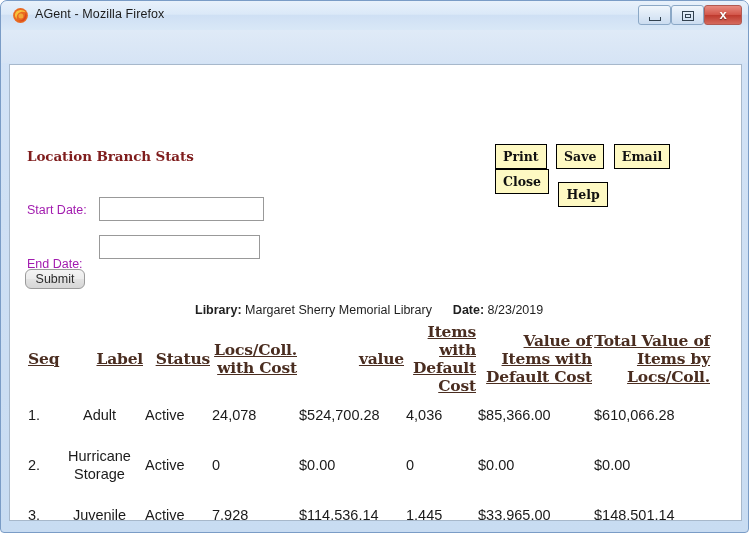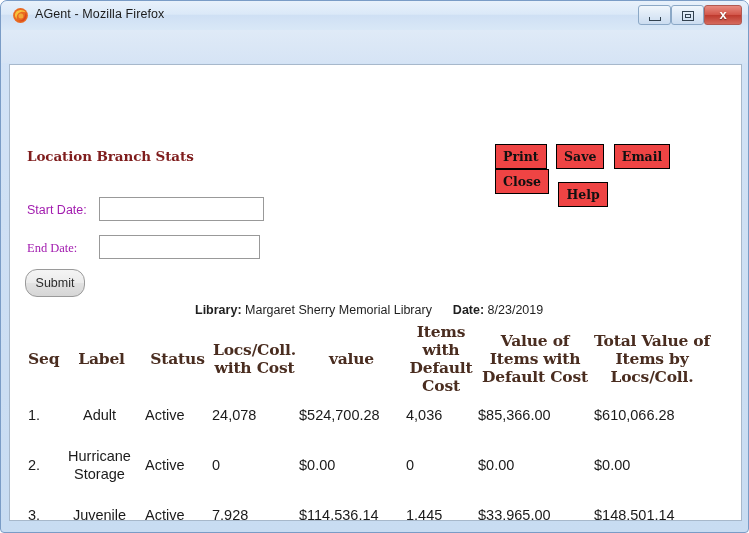--- a/index.html
+++ b/index.html
@@ -183,61 +183,61 @@
     position: absolute;
     left: 485px; top: 79px;
     height: 26px;
   }
   .actbtn {
     display: inline-block;
     box-sizing: border-box;
     height: 25px;
     padding: 0 7px;
     margin-right: 5px;
-    background: #ef4444;
+    background: #fef9c3;
     border: 1.5px solid #000000;
     font-family: "DejaVu Serif", "Liberation Serif", serif;
     font-size: 12.5px;
     font-weight: bold;
     color: #111111;
     line-height: 22px;
     vertical-align: top;
     cursor: pointer;
   }
   .actbtn:last-child { margin-right: 0; margin-top: 13px; }
 
   
   .formLabel {
     position: absolute;
     font-size: 12.5px;
     color: #a21caf;
   }
   #lblStart { left: 17px; top: 138px; }
-  #lblEnd   { left: 17px; top: 176px; font-family: Liberation Serif, serif; }
+  #lblEnd   { left: 17px; top: 192px; }
   .dateInput {
     position: absolute;
     box-sizing: border-box;
     height: 24px;
     background: #ffffff;
     border: 1px solid #999999;
     font-family: "Liberation Sans", sans-serif;
     font-size: 12.5px;
     color: #222222;
     padding: 0 4px;
   }
   #inpStart { left: 89px; top: 132px; width: 165px; }
   #inpEnd   { left: 89px; top: 170px; width: 161px; }
   #btnSubmit {
     position: absolute;
     left: 15px; top: 204px;
     box-sizing: border-box;
-    width: 60px; height: 28px;
+    width: 60px; height: 20px;
     background: linear-gradient(to bottom, #f4f4f4 0%, #ececec 48%, #e2e2e2 52%, #d6d6d6 100%);
     border: 1px solid #9a9a9a;
-    border-radius: 12px;
+    border-radius: 6px;
     font-family: "Liberation Sans", sans-serif;
     font-size: 12.5px;
     color: #2c2c2c;
     cursor: pointer;
   }
 
   
   #libLine {
     position: absolute;
     left: 185px; top: 238px;
@@ -254,25 +254,26 @@
     left: 14px; top: 258px;
     width: 688px;
     border-collapse: collapse;
     table-layout: fixed;
   }
   #statsTable th {
     font-family: "DejaVu Serif", "Liberation Serif", serif;
     font-size: 15.5px;
     font-weight: bold;
     color: #4a2d20;
-    text-align: center;
+    text-align: right;
     vertical-align: middle;
     padding: 0 2px 0 0;
     line-height: 1.16;
     letter-spacing: -0.2px;
+    text-decoration: underline;
   }
   #statsTable td {
     font-family: "Liberation Sans", sans-serif;
     font-size: 14.5px;
     color: #1a1a1a;
     vertical-align: middle;
     padding: 12px 2px 12px 0;
     line-height: 1.2;
     white-space: nowrap;
   }

